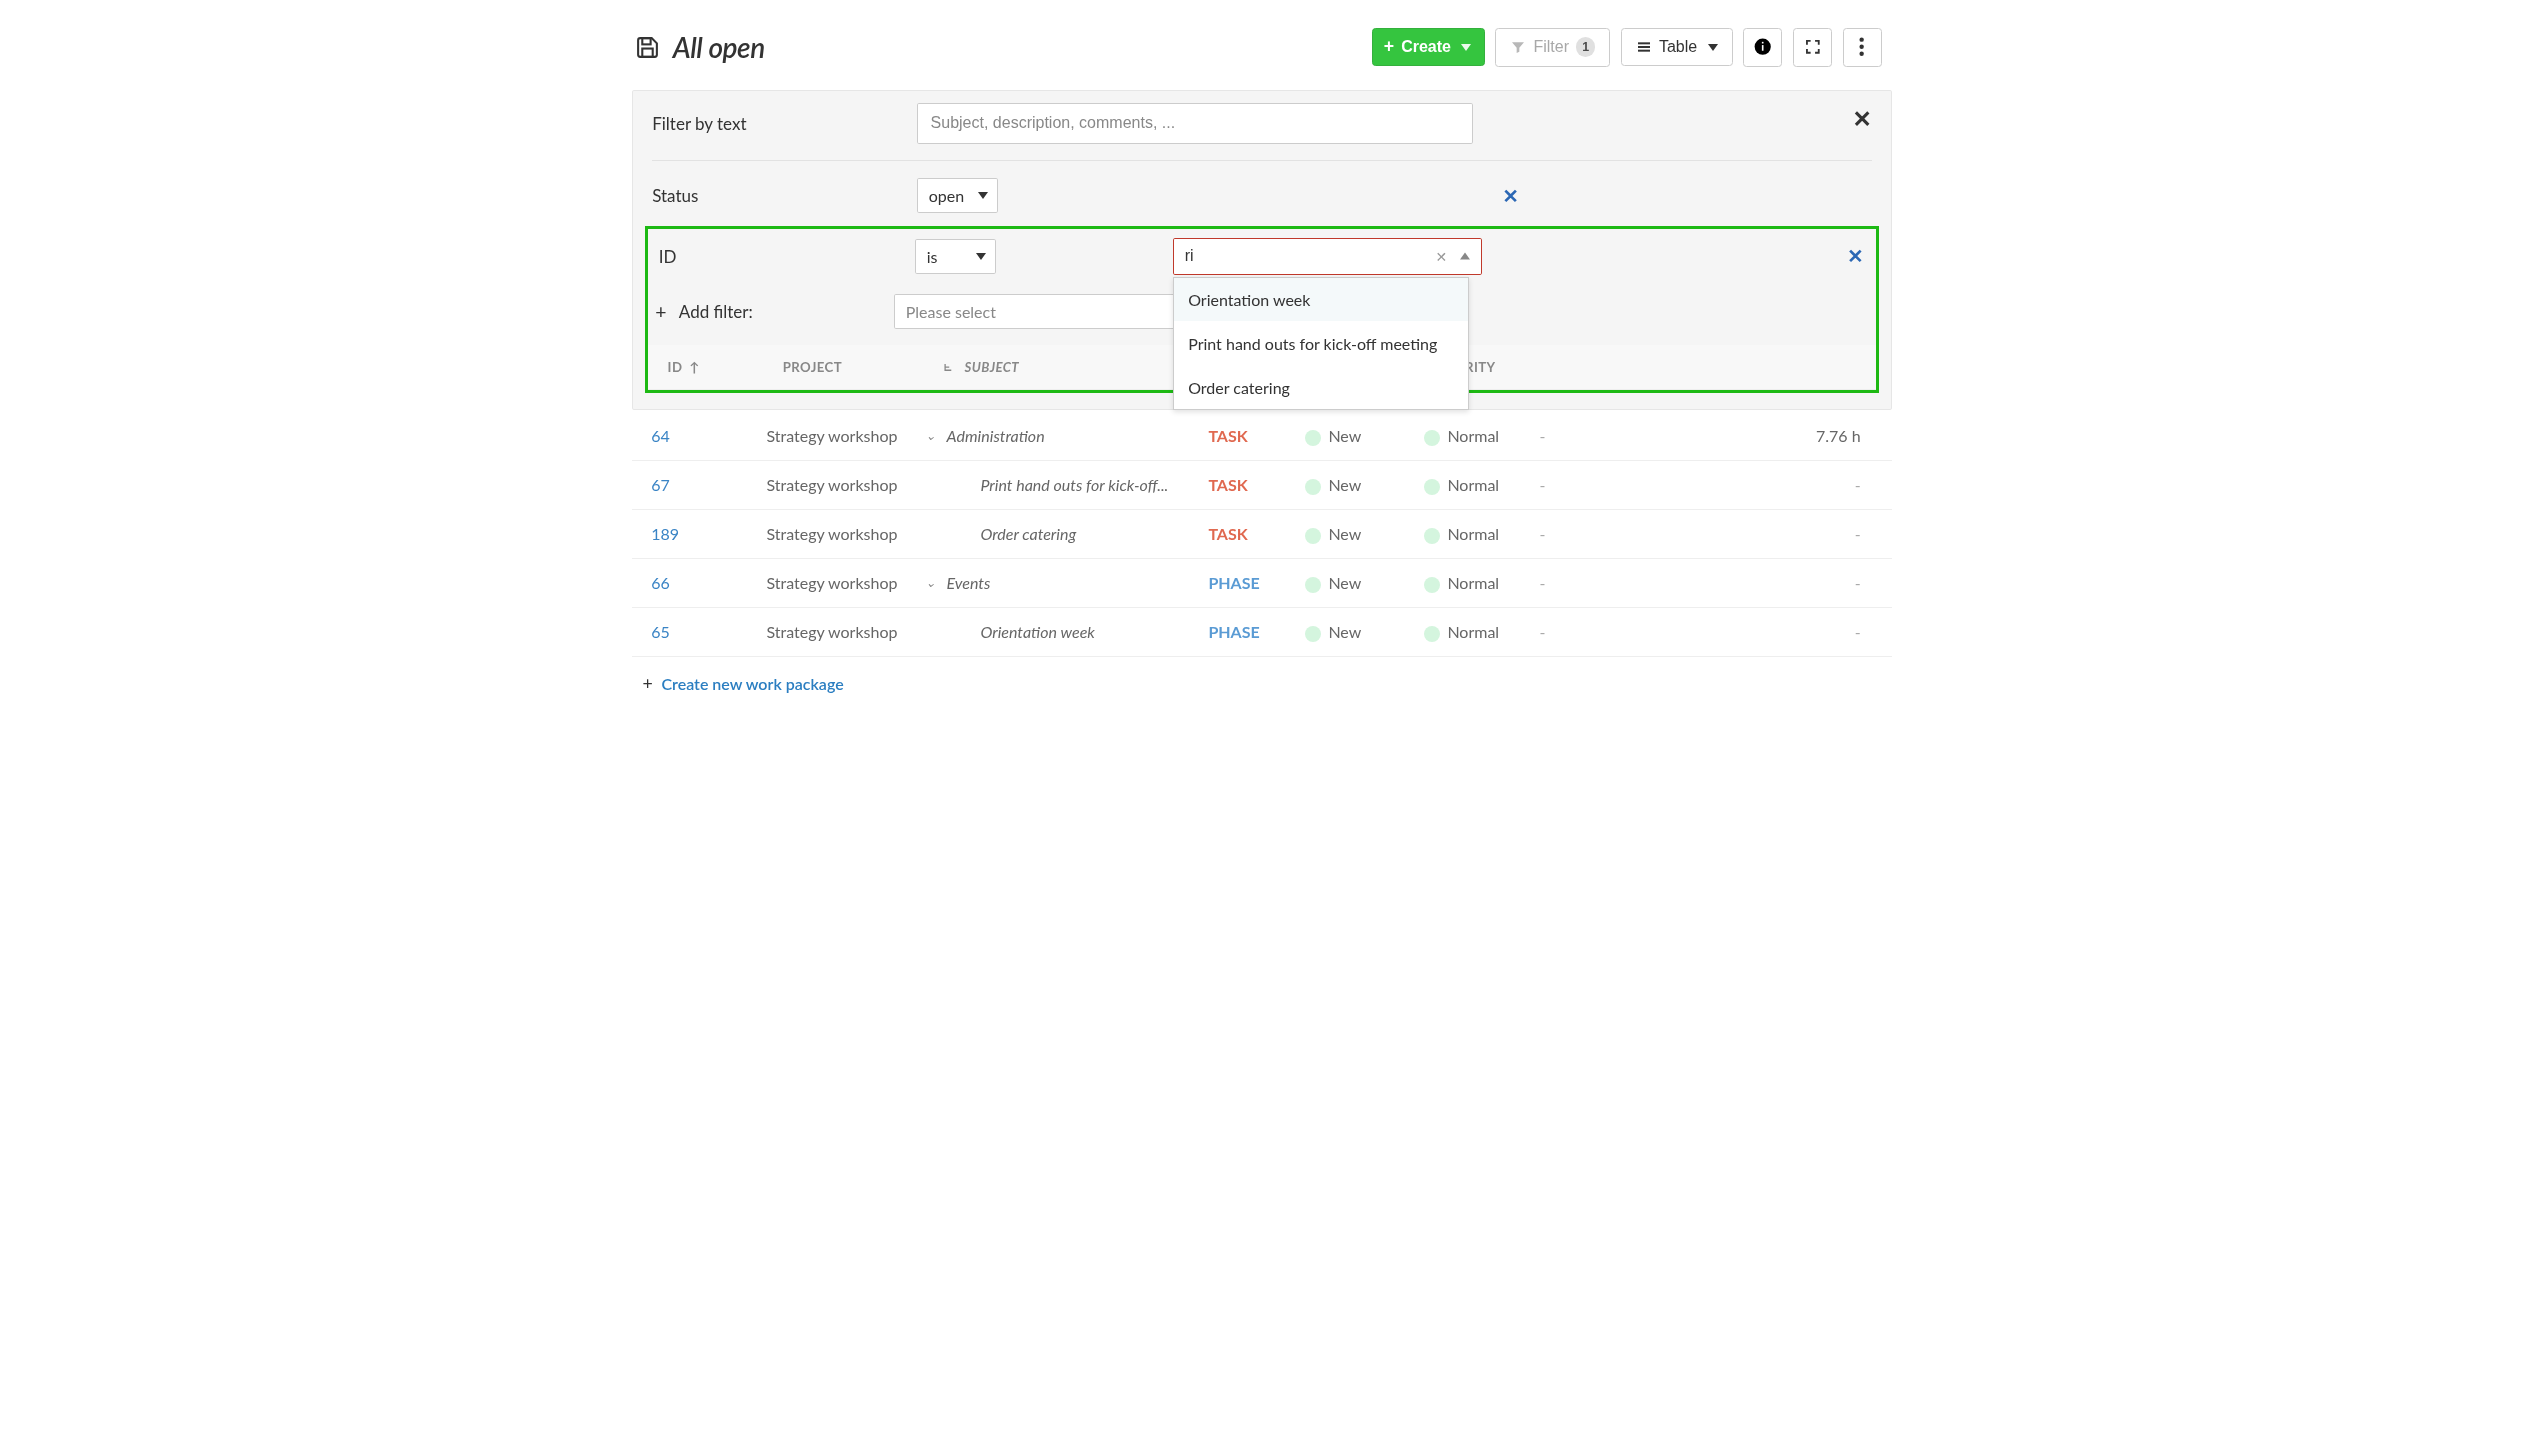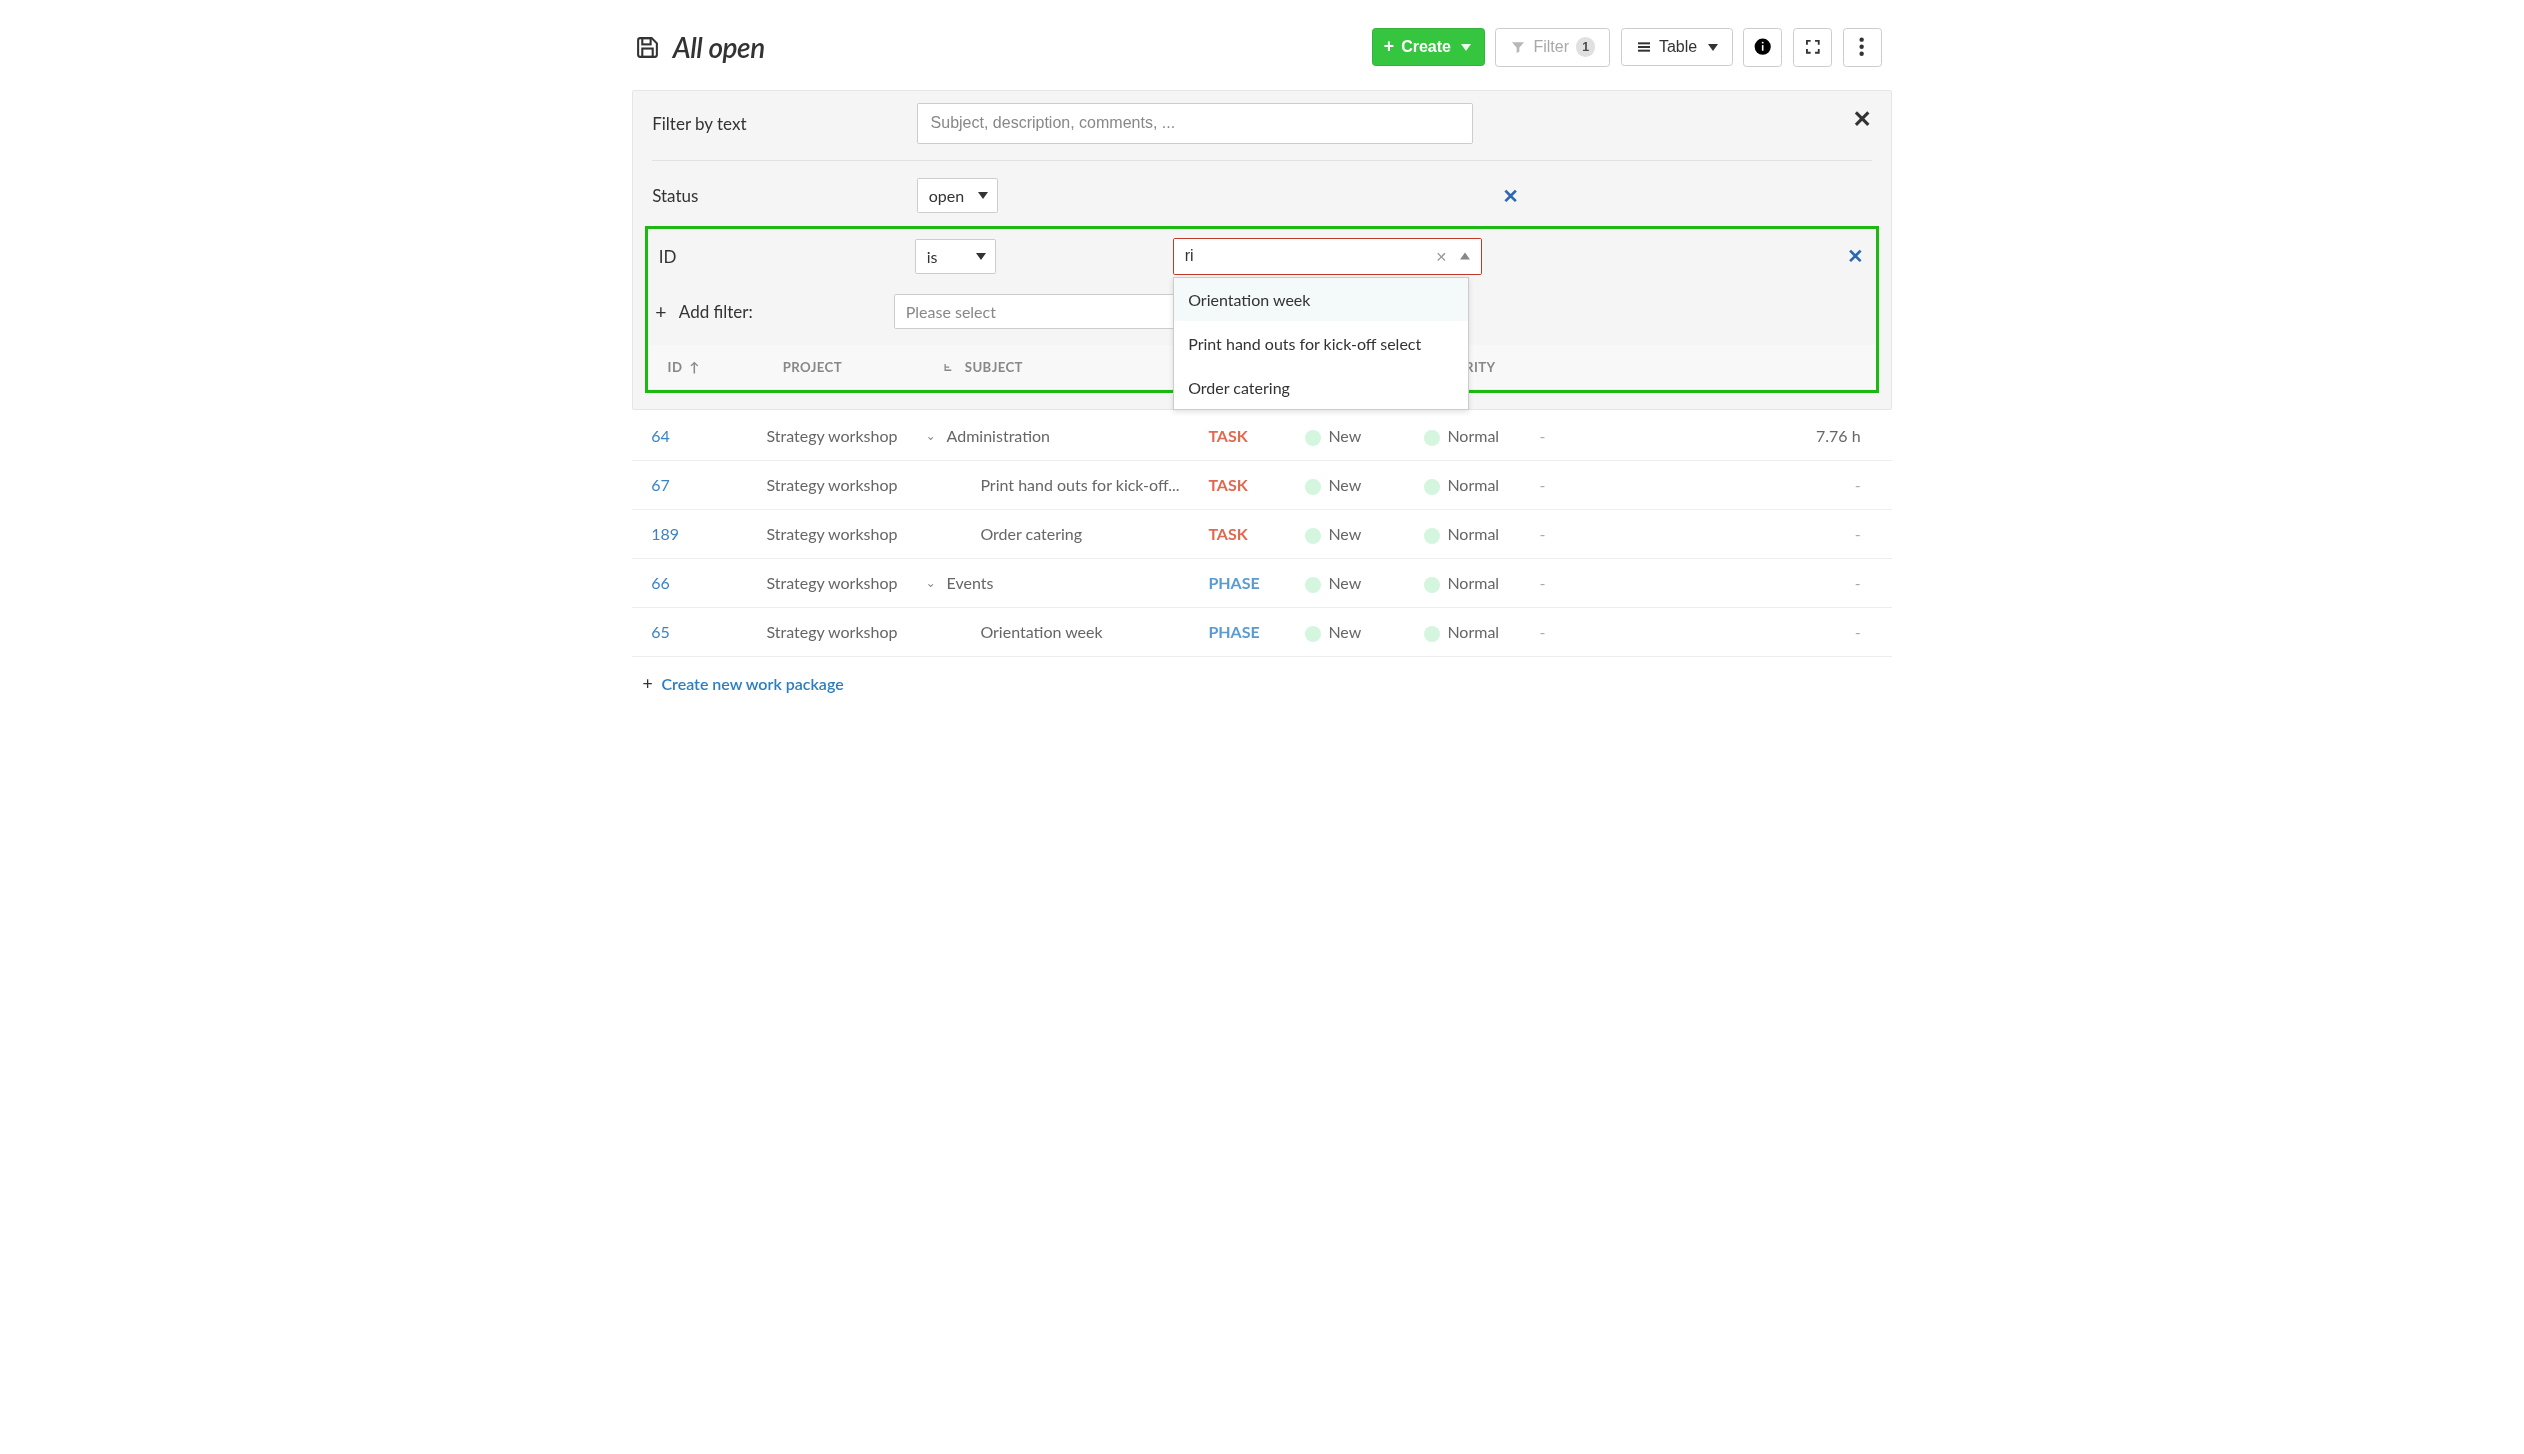--- a/index.html
+++ b/index.html
@@ -52,21 +52,21 @@
 
 .addfilter-row { display: flex; align-items: center; padding: 3.5px 3.5px 10.6px; gap: 12.4px; }
 .addfilter-row .plus-add { font-size: 19.4px; line-height: 1; }
 .addfilter-row .label { font-size: 17px; }
 .addfilter-row .select { margin-left: 129px; min-width: 256px; color: #888; width: 549px;}
 
 .table-wrap { margin: 0 5.3px; }
 .table-head { display: flex; align-items: center; padding: 14px 10.6px; background: #f8f8f8; border-top: 0.9px solid #eee; border-bottom: 0.9px solid #eee; text-transform: uppercase; color: #888; font-weight: 700; letter-spacing: 0.4px; font-size: 13.2px;}
 .col-id { width: 124px; padding-left: 8.8px;}
 .col-project { width: 159px;}
-.col-subject { width: 283px;}
+.col-subject { width: 283px; font-style: italic;}
 .col-type { width: 97px;}
 .col-status { width: 119px;}
 .col-priority { width: 115px;}
 .col-assignee { width: 177px;}
 .col-est { flex: 1; text-align: right; padding-right: 21px;}
 .sort-icon { display: inline-block; margin-left: 3.5px; }
 .hier-icon { display: inline-block; margin-right: 7px; vertical-align: middle;}
 
 .table-row { display: flex; align-items: center; padding: 14px 10.6px; border-bottom: 0.9px solid #eee; font-size: 16px; color: #666; }
 .table-row .col-id a { color: #3a84c5; text-decoration: none; }
@@ -171,21 +171,21 @@
         <div class="select" style="min-width:81px">
           <span>is</span>
           <span class="arrow"></span>
         </div>
         <div class="id-value-wrap">
           <input class="id-value-input" type="text" value="ri" style="">
           <span class="id-value-clear">✕</span>
           <span class="id-value-caret"></span>
           <div class="dropdown">
             <div class="dropdown-item hover">Orientation week</div>
-            <div class="dropdown-item">Print hand outs for kick-off select</div>
+            <div class="dropdown-item">Print hand outs for kick-off meeting</div>
             <div class="dropdown-item">Order catering</div>
           </div>
         </div>
         <span class="filter-remove" style="margin-right:5.3px">✕</span>
       </div>
 
       <div class="addfilter-row">
         <span class="plus-add">+</span>
         <span class="label">Add filter:</span>
         <div class="select">

